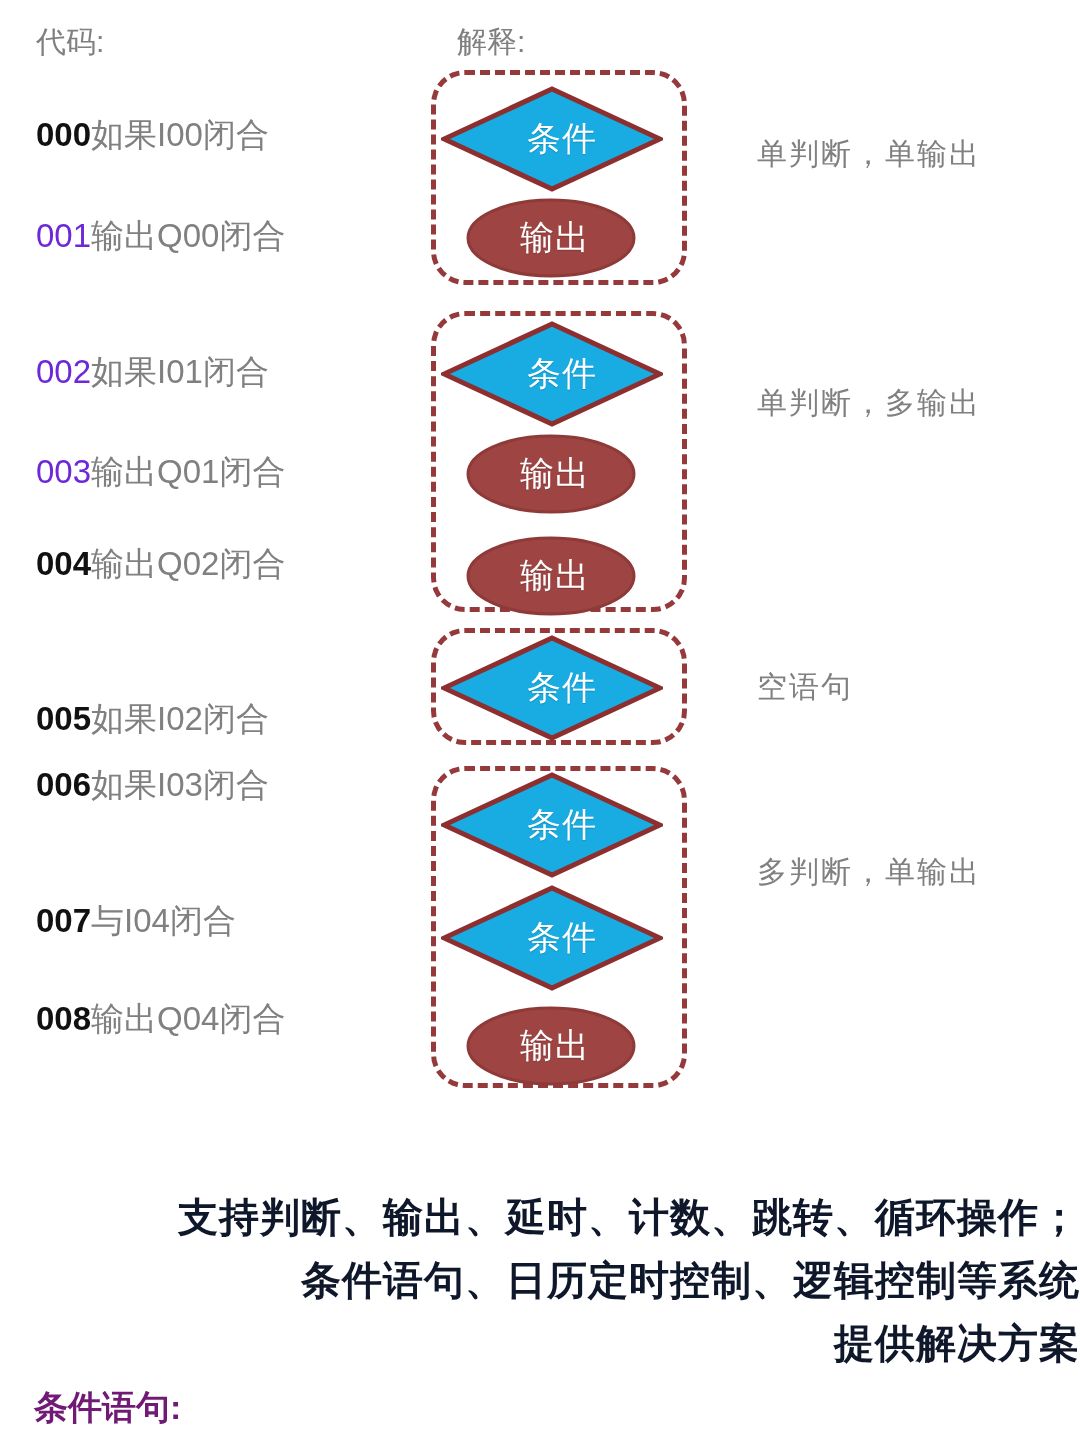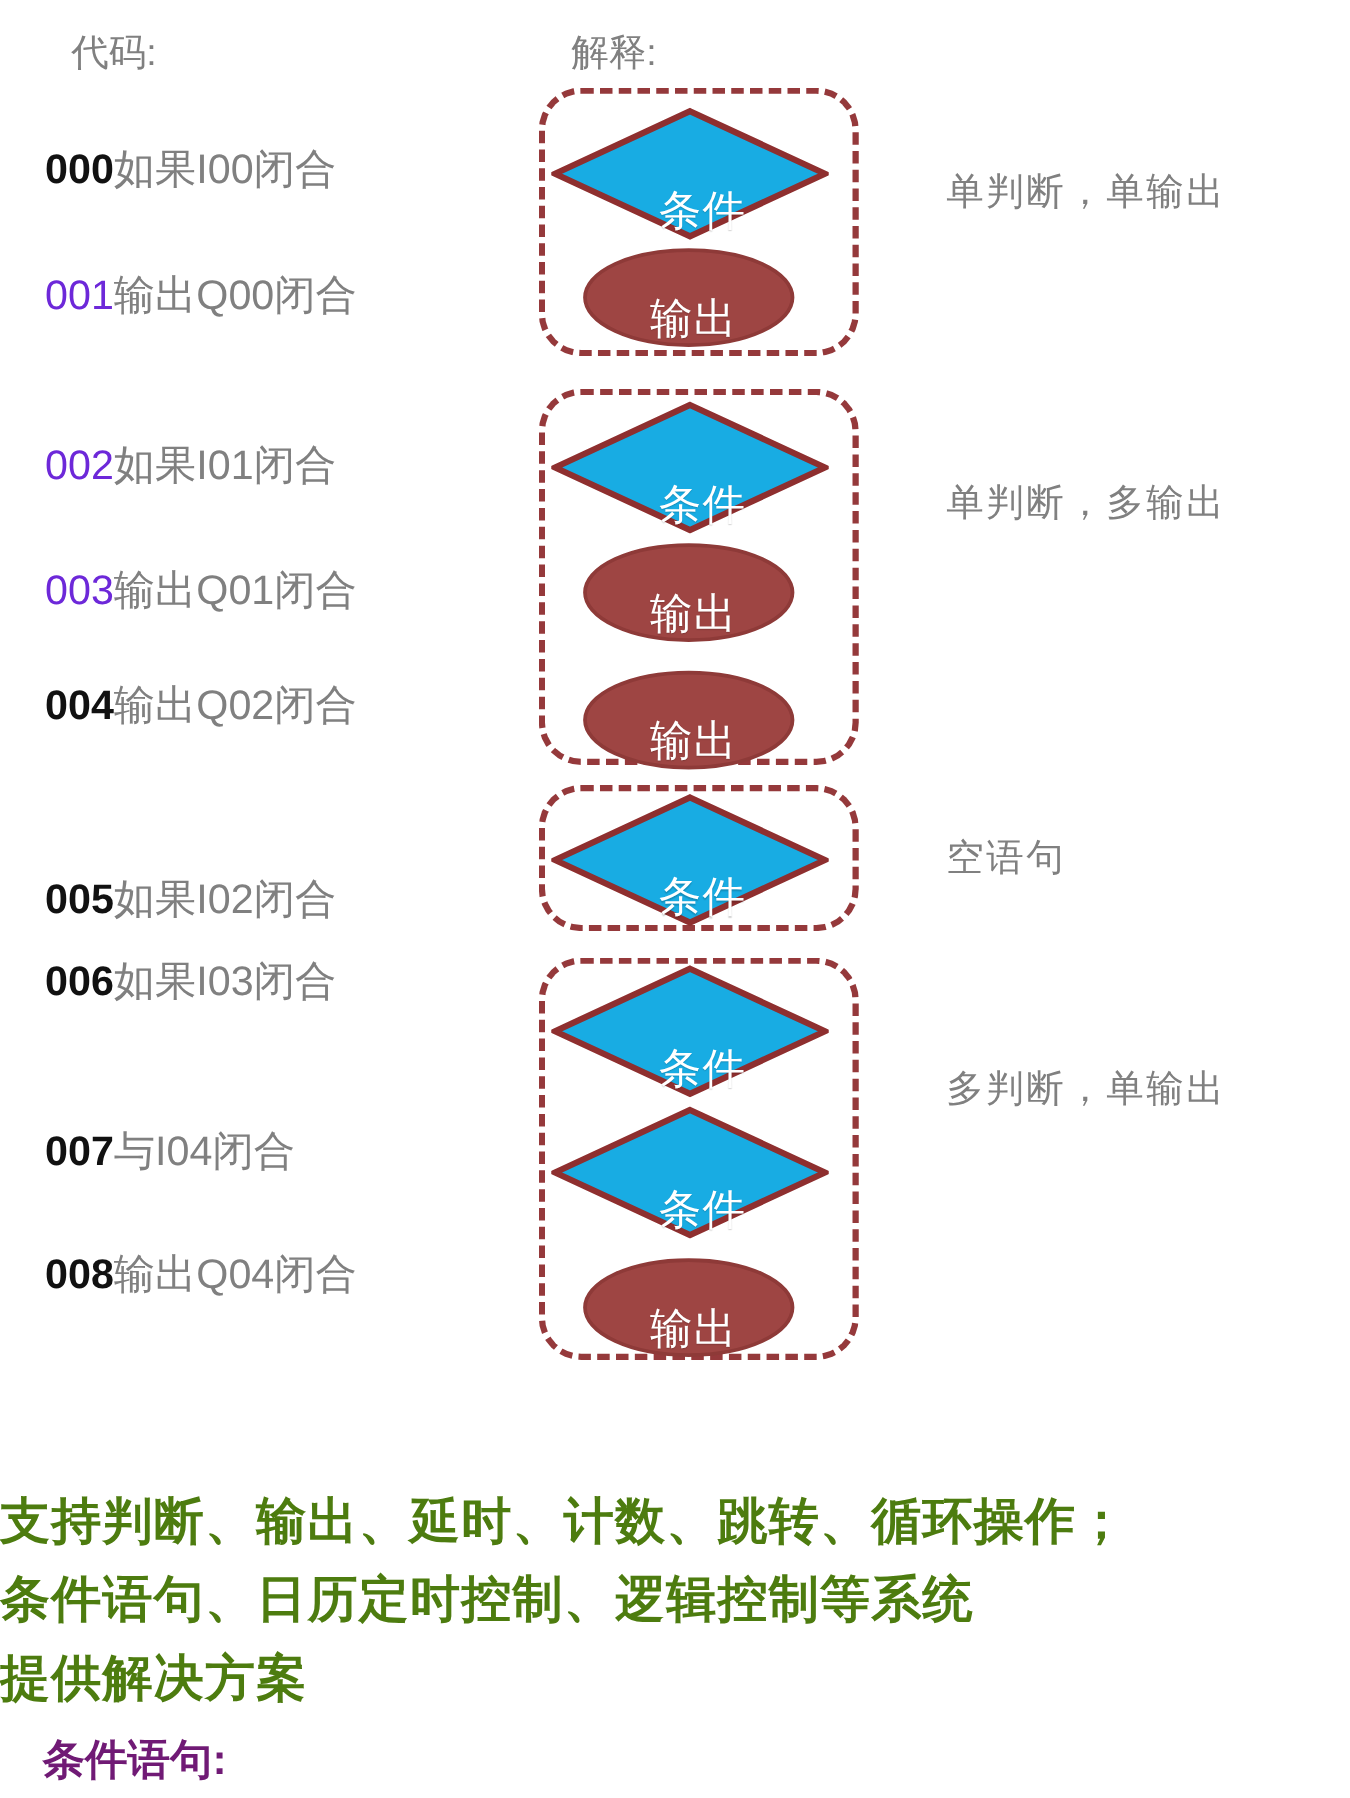--- a/index.html
+++ b/index.html
@@ -20,21 +20,21 @@
   
   .abs { position: absolute; }
 
   
   .col-header {
     font-size: 30px;
     color: #808080;
     letter-spacing: 0px;
     white-space: nowrap;
   }
-  #hdr-code  { left: 36px;  top: 22px; margin-left: 21px; }
+  #hdr-code  { left: 36px;  top: 22px; }
   #hdr-expl  { left: 457px; top: 22px; }
 
   
   .code-line {
     font-size: 33px;
     color: #808080;
     white-space: nowrap;
     line-height: 1;
   }
   .code-line .num {
@@ -60,21 +60,21 @@
     border: 5px dashed #95393b;
     border-radius: 34px;
     box-sizing: border-box;
     background: transparent;
   }
 
   
   .shape {
     position: absolute;
     display: flex;
-    align-items: flex-end;
+    align-items: center;
     justify-content: center;
   }
   .shape svg { display: block; position: absolute; left: 0; top: 0; }
   .shape .shape-text {
     position: relative;
     color: #ffffff;
     font-size: 34px;
     font-weight: 500;
     letter-spacing: 1px;
     text-shadow: 0 1px 1px rgba(0,0,0,0.18);
@@ -82,22 +82,22 @@
   }
   .diamond .shape-text { transform: translateX(10px); }
   .ellipse .shape-text { transform: translateX(4px); }
 
   
   #summary {
     position: absolute;
     left: 0;
     top: 1186px;
     width: 1080px;
-    text-align: left;
-    color: #4d7c0f;
+    text-align: right;
+    color: #0f172a;
     font-weight: bold;
     font-size: 40px;
     line-height: 63px;
     letter-spacing: 1px;
   }
   #summary .sum-line { display: block; white-space: nowrap; }
 
   #footer-label {
     position: absolute;
     left: 34px;

